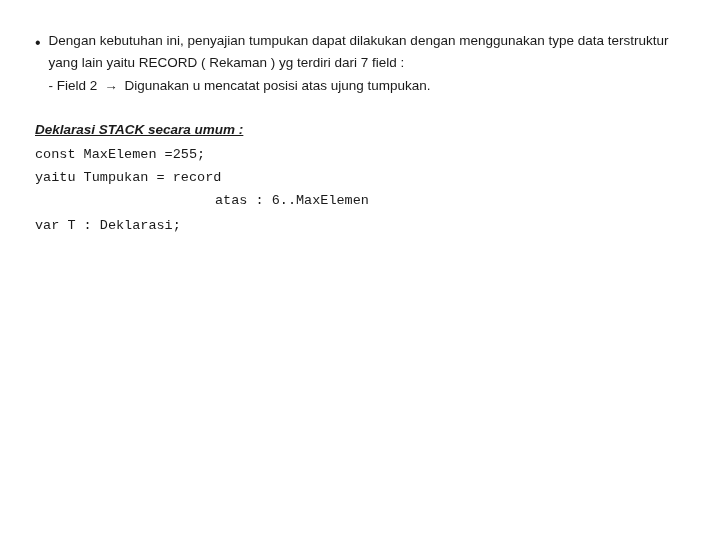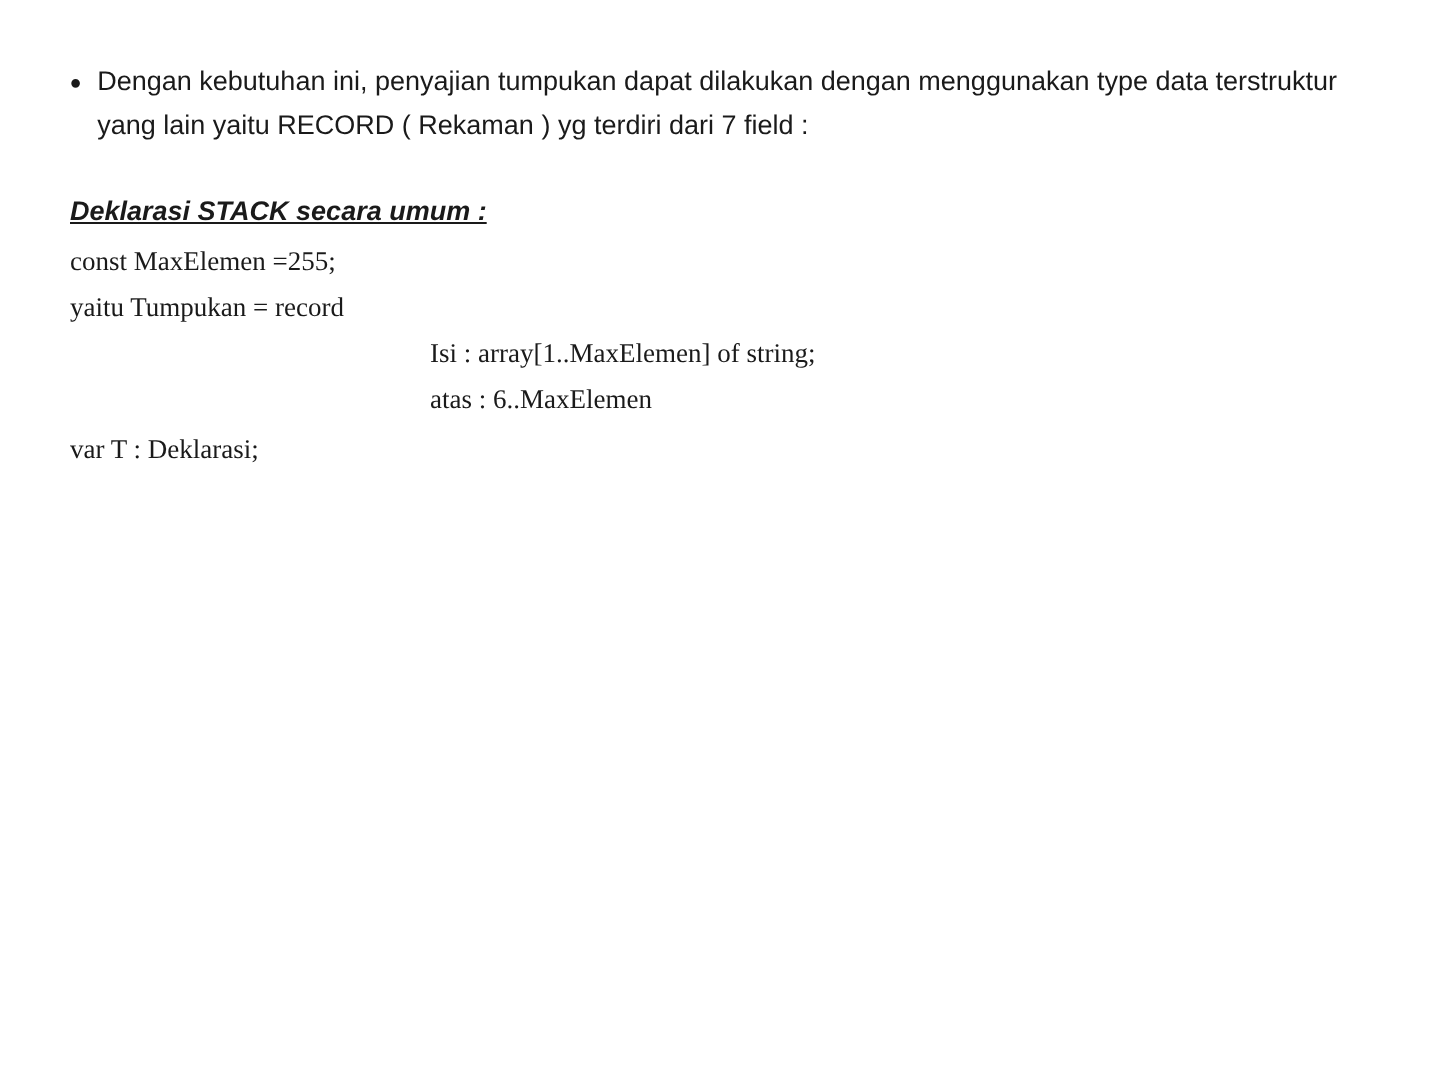--- a/index.html
+++ b/index.html
@@ -59,21 +59,21 @@
     }
 
     .deklarasi-title {
       font-weight: bold;
       text-decoration: underline;
       margin-bottom: 2px;
       font-style: italic;
     }
 
     .code-block {
-      font-family: Liberation Serif, serif;
+      font-family: Liberation Mono, monospace;
       font-size: 13.5px;
       line-height: 1.7;
     }
 
     .code-indent-1 {
       padding-left: 180px;
     }
 
     .code-indent-0 {
       padding-left: 0px;
@@ -85,27 +85,31 @@
   </style>
 </head>
 <body>
 
 <div class="page-container">
 
   <div class="bullet-section">
     <span class="bullet-point">•</span>
     <div class="bullet-content">
       <p>Dengan kebutuhan ini, penyajian tumpukan dapat dilakukan dengan menggunakan type data terstruktur yang lain yaitu RECORD ( Rekaman ) yg terdiri dari 7 field :</p>
+      <p>
+        <span>- Field 2</span>
+        <span class="arrow">→</span>
+        <span>Digunakan u mencatat posisi atas ujung tumpukan.</span>
+      </p>
     </div>
   </div>
 
   <div class="deklarasi-section">
     <div class="deklarasi-title">Deklarasi STACK secara umum :</div>
     <div class="code-block">
       <div class="code-indent-0">const MaxElemen =255;</div>
       <div class="code-indent-0">yaitu Tumpukan = record</div>
-      <div class="code-indent-1">Isi : array[1..MaxElemen] of string;</div>
       <div class="code-indent-1">atas : 6..MaxElemen</div>
       <div class="code-indent-0 var-line">var T : Deklarasi;</div>
     </div>
   </div>
 
 </div>
 
 </body></html>

